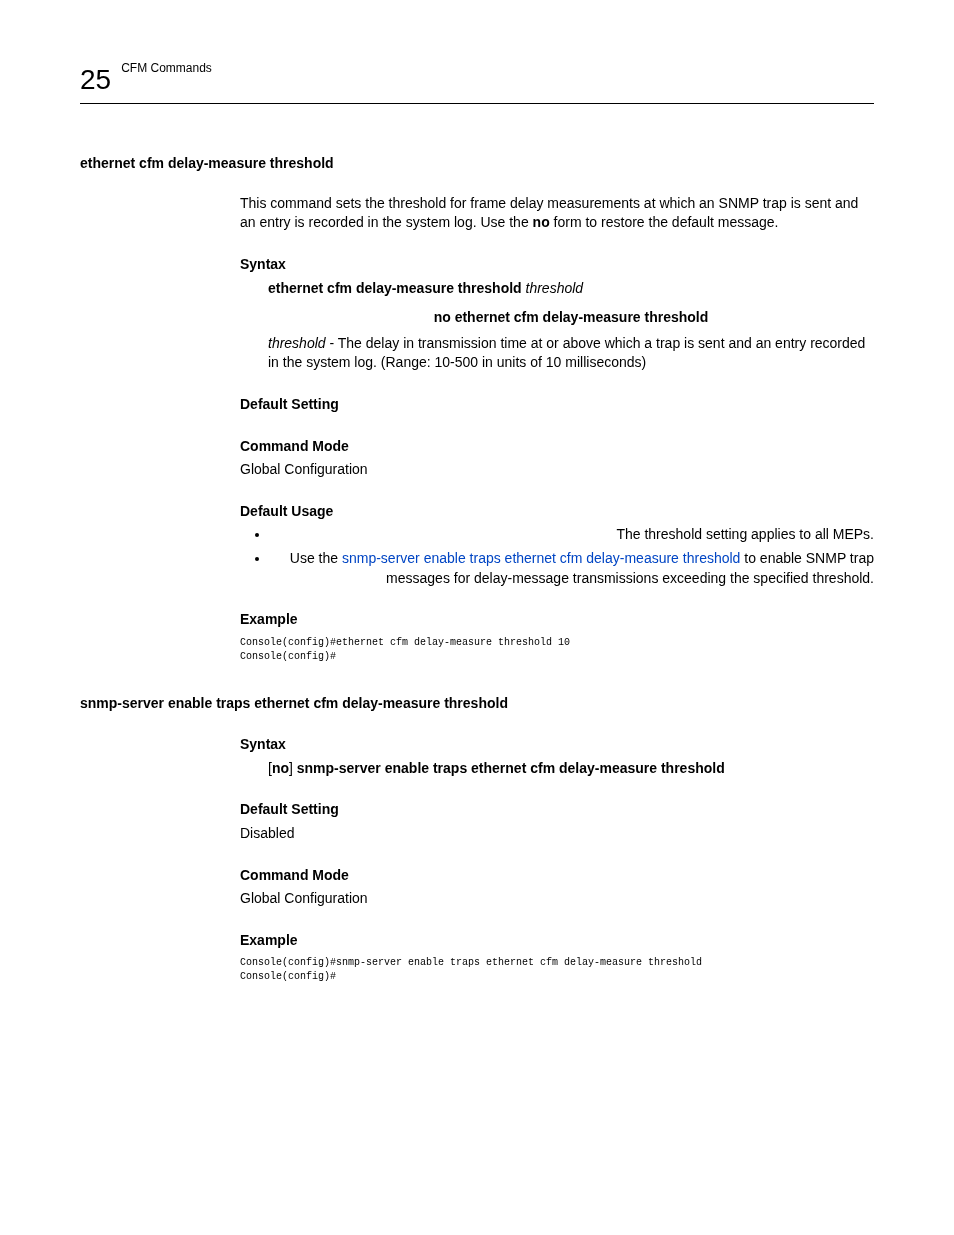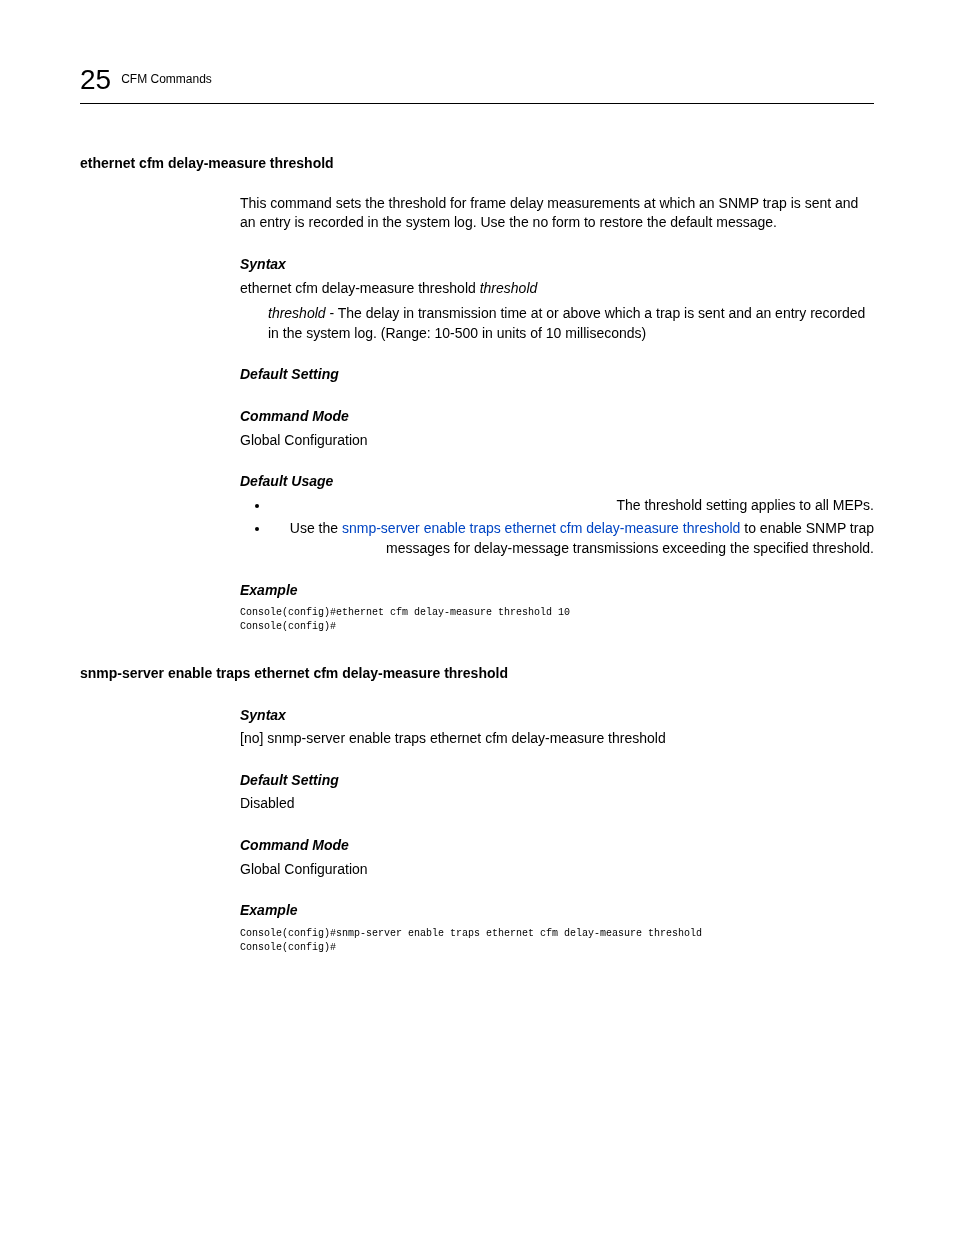--- a/index.html
+++ b/index.html
@@ -8,21 +8,21 @@
       color: #000;
       margin: 0;
       padding: 60px 80px 40px 80px;
       background: #fff;
       line-height: 1.4;
       width: 954px;
       box-sizing: border-box;
     }
     .header {
       display: flex;
-      align-items: center;
+      align-items: flex-start;
       border-bottom: 1px solid #000;
       padding-bottom: 4px;
       margin-bottom: 50px;
     }
     .chapter-num {
       font-size: 28px;
       font-weight: normal;
       margin-right: 10px;
     }
     .chapter-title {
@@ -33,36 +33,36 @@
       font-size: 14px;
       margin-bottom: 20px;
     }
     .content {
       margin-left: 160px;
     }
     .section-label {
       font-weight: bold;
       margin-top: 22px;
       margin-bottom: 4px;
-      font-style: italic;
     }
     .indent1 {
+      margin-left: 28px;
     }
     .indent2 {
       margin-left: 28px;
       margin-top: 6px;
     }
     .para {
       margin-bottom: 4px;
     }
     .italic {
       font-style: italic;
     }
     .bold {
-      font-weight: normal;
+      font-weight: bold;
       text-align: center;
     }
     ul.bullet {
       margin: 4px 0 0 0;
       padding-left: 30px;
     }
     ul.bullet li {
       margin-bottom: 4px;
       text-align: right;
     }
@@ -88,20 +88,21 @@
 
 <div class="content">
   <div class="para">
     <span>This command sets the threshold for frame delay measurements at which an SNMP trap is sent and an entry is recorded in the system log. Use the </span><span class="bold">no</span><span> form to restore the default message.</span>
   </div>
 
   <div class="section-label">Syntax</div>
   <div class="indent1">
     <span class="bold">ethernet cfm delay-measure threshold</span><span class="italic"> threshold</span>
   </div>
+  <div class="indent1 bold" style="margin-top:10px;">no ethernet cfm delay-measure threshold</div>
   <div class="indent1 indent2">
     <span class="italic">threshold</span><span> - The delay in transmission time at or above which a trap is sent and an entry recorded in the system log. (Range: 10-500 in units of 10 milliseconds)</span>
   </div>
 
   <div class="section-label">Default Setting</div>
 
   <div class="section-label">Command Mode</div>
   <div>Global Configuration</div>
 
   <div class="section-label">Default Usage</div>

